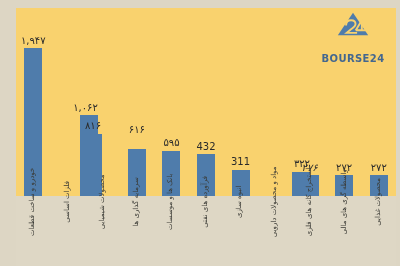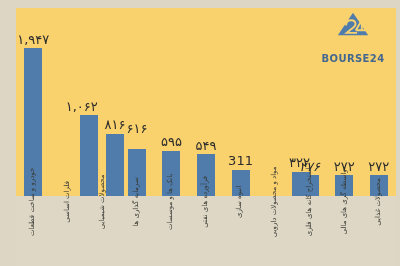--- a/index.html
+++ b/index.html
@@ -30,21 +30,21 @@
   }
   .bar-slot{
     position:absolute;
     bottom:0;
     display:flex;
     flex-direction:column;
     align-items:center;
     justify-content:flex-end;
   }
   .bar-value{
-    font-size:13px;
+    font-size:10px;
     color:#2b2b2b;
     line-height:1;
     margin-bottom:2.5px;
     white-space:nowrap;
     letter-spacing:0px;
     direction:rtl;
     unicode-bidi:plaintext;
   }
   .bar-rect{
     width:18px;
@@ -92,34 +92,34 @@
 
   <div id="bars-layer">
       <div class="bar-slot" style="left: -12.7273px; width: 60px;">
         <div class="bar-value">۱,۹۴۷</div>
         <div class="bar-rect" style="height: 148px;"></div>
       </div>
       <div class="bar-slot" style="left: 21.8182px; width: 60px; align-items: flex-end;">
         <div class="bar-value">۱,۰۶۲</div>
         <div class="bar-rect" style="height: 80.7273px;"></div>
       </div>
-      <div class="bar-slot" style="left: 69px; width: 60px;">
+      <div class="bar-slot" style="left: 47px; width: 60px;">
         <div class="bar-value">۸۱۶</div>
         <div class="bar-rect" style="height: 62.0277px;"></div>
       </div>
       <div class="bar-slot" style="left: 90.9091px; width: 60px; gap: 12px;">
         <div class="bar-value">۶۱۶</div>
         <div class="bar-rect" style="height: 46.8249px;"></div>
       </div>
       <div class="bar-slot" style="left: 125.455px; width: 60px;">
         <div class="bar-value">۵۹۵</div>
         <div class="bar-rect" style="height: 45.2286px;"></div>
       </div>
       <div class="bar-slot" style="left: 160px; width: 60px;">
-        <div class="bar-value">۵۴۹</div>
+        <div class="bar-value">432</div>
         <div class="bar-rect" style="height: 41.7319px;"></div>
       </div>
       <div class="bar-slot" style="left: 194.545px; width: 60px;">
         <div class="bar-value">311</div>
         <div class="bar-rect" style="height: 26.453px;"></div>
       </div>
       <div class="bar-slot" style="left: 234px; width: 60px; align-items: flex-end;">
         <div class="bar-value">۳۲۲</div>
         <div class="bar-rect" style="height: 24.4766px;"></div>
       </div>

